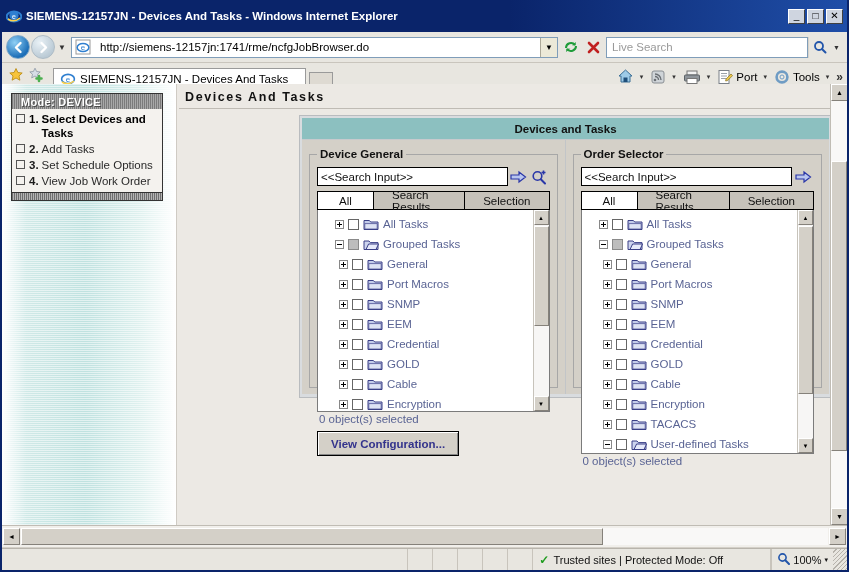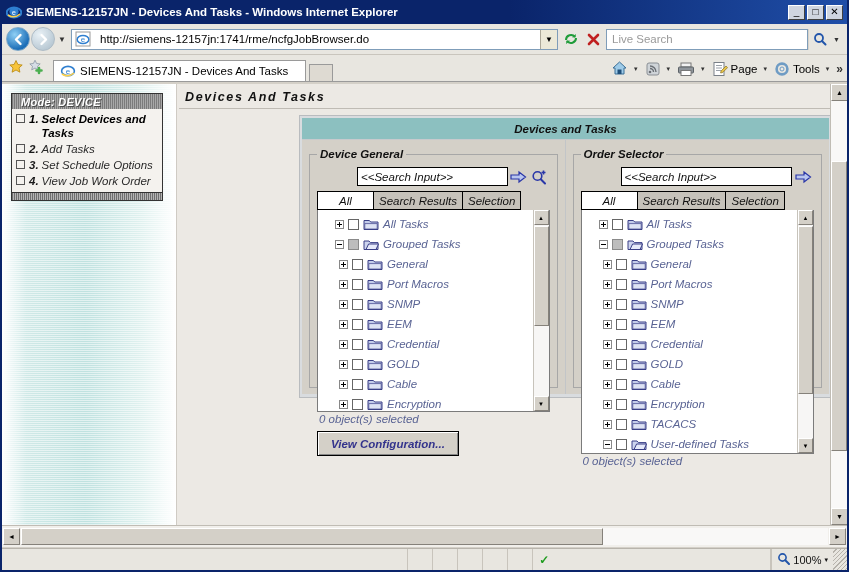--- a/index.html
+++ b/index.html
@@ -15,21 +15,21 @@
     width: 849px; height: 572px;
     position: relative;
     background: #d4d0c8;
     border: 2px solid #0a246a;
     border-top: none;
     overflow: hidden;
   }
 
   
   .titlebar {
-    height: 24px;
+    height: 32px;
     background: linear-gradient(to right, #0a246a 0%, #0a246a 60%, #1f4ea8 100%);
     display: flex; align-items: center;
     padding: 0 2px 0 4px;
     color: #fff;
   }
   .title-ie-icon {
     width: 16px; height: 16px; margin-right: 4px;
     position: relative; flex: 0 0 auto;
   }
   .title-text {
@@ -149,21 +149,20 @@
   .cmd-caret { font-size: 7px; color: #333; margin: 0 4px 0 3px; }
   .cmd-chev { font-size: 12px; color: #333; font-weight: bold; padding-left: 2px; }
 
   
   .pagearea {
     position: absolute;
     left: 0; right: 0;
     top: 84px; bottom: 45px;
     background: #3b82f6;
     display: flex;
-    font-style: italic;
   }
   .page-scroll-col {
     width: 17px; background: #f1efeb;
     border-left: 1px solid #c0bcb4;
     display: flex; flex-direction: column;
     flex: 0 0 auto;
   }
   .sb-arrow {
     width: 17px; height: 17px; background: #d4d0c8;
     border: 1px solid #fff; border-right-color: #85817a; border-bottom-color: #85817a;
@@ -268,28 +267,28 @@
   }
   fieldset.grp legend {
     font-size: 11.5px; font-weight: bold; color: #111;
     padding: 0 3px;
   }
   .search-row { display: flex; align-items: center; height: 21px; }
   .sel-input {
     flex: 1 1 auto; height: 19px;
     background: #fff; border: 1px solid #000;
     display: flex; align-items: center;
-    font-size: 11.5px; color: #111; padding-left: 3px; margin-left: 40px;
+    font-size: 11.5px; color: #111; padding-left: 3px;
   }
   .icon-btn-blue { width: 22px; display: flex; align-items: center; justify-content: center; }
   .icon-btn-mag  { width: 20px; display: flex; align-items: center; justify-content: center; }
 
   .tabs-row { display: flex; margin-top: 4px; }
   .sel-tab {
-    height: 19px; padding: 0 5px;
+    height: 19px; padding: 0 18px;
     display: flex; align-items: center; justify-content: center;
     font-size: 11.5px; color: #111;
     background: #c6c2ba;
     border: 1px solid #000;
     border-right: none;
   }
   .sel-tab:last-child { border-right: 1px solid #000; }
   .sel-tab.active { background: #fff; font-weight: normal; }
   .sel-tab.w-all { min-width: 56px; }
 
@@ -528,21 +527,21 @@
           <rect x="4" y="9.5" width="10" height="5" fill="#fff" stroke="#777"></rect>
         </svg>
       </span>
       <span class="cmd-caret">▾</span>
       <span class="cmd-item">
         <svg width="16" height="16" viewBox="0 0 16 16">
           <rect x="2" y="1.5" width="10" height="13" fill="#fff" stroke="#7a8088"></rect>
           <path d="M4 4.5 h6 M4 7 h6 M4 9.5 h5" stroke="#9aa0a8" stroke-width="1"></path>
           <path d="M9 10 l5-5 1.6 1.6 -5 5 -2 .4z" fill="#e8c44a" stroke="#8a7320" stroke-width=".7"></path>
         </svg>
-        <span class="lbl">Page</span>
+        <span class="lbl">Port</span>
       </span>
       <span class="cmd-caret">▾</span>
       <span class="cmd-item">
         <svg width="16" height="16" viewBox="0 0 16 16">
           <circle cx="8" cy="8" r="5.4" fill="none" stroke="#6f9cc4" stroke-width="2.6"></circle>
           <circle cx="8" cy="8" r="2" fill="#eceae4" stroke="#6f9cc4"></circle>
         </svg>
         <span class="lbl">Tools</span>
       </span>
       <span class="cmd-caret">▾</span>
@@ -888,20 +887,21 @@
 
   <div class="statusbar">
     <div class="st-cell st-main"></div>
     <div class="st-cell st-small"></div>
     <div class="st-cell st-small"></div>
     <div class="st-cell st-small"></div>
     <div class="st-cell st-small"></div>
     <div class="st-cell st-small"></div>
     <div class="st-cell st-zone">
       <span class="check-green">✓</span>
+      <span>Trusted sites | Protected Mode: Off</span>
     </div>
     <div class="st-zoom">
       <span>
         <svg width="13" height="13" viewBox="0 0 13 13">
           <circle cx="5.5" cy="5.5" r="3.6" fill="none" stroke="#2255aa" stroke-width="1.6"></circle>
           <path d="M8.3 8.3 L12 12" stroke="#2255aa" stroke-width="2" stroke-linecap="round"></path>
         </svg>
       </span>
       <span>100%</span>
       <span style="font-size:7px">▾</span>

